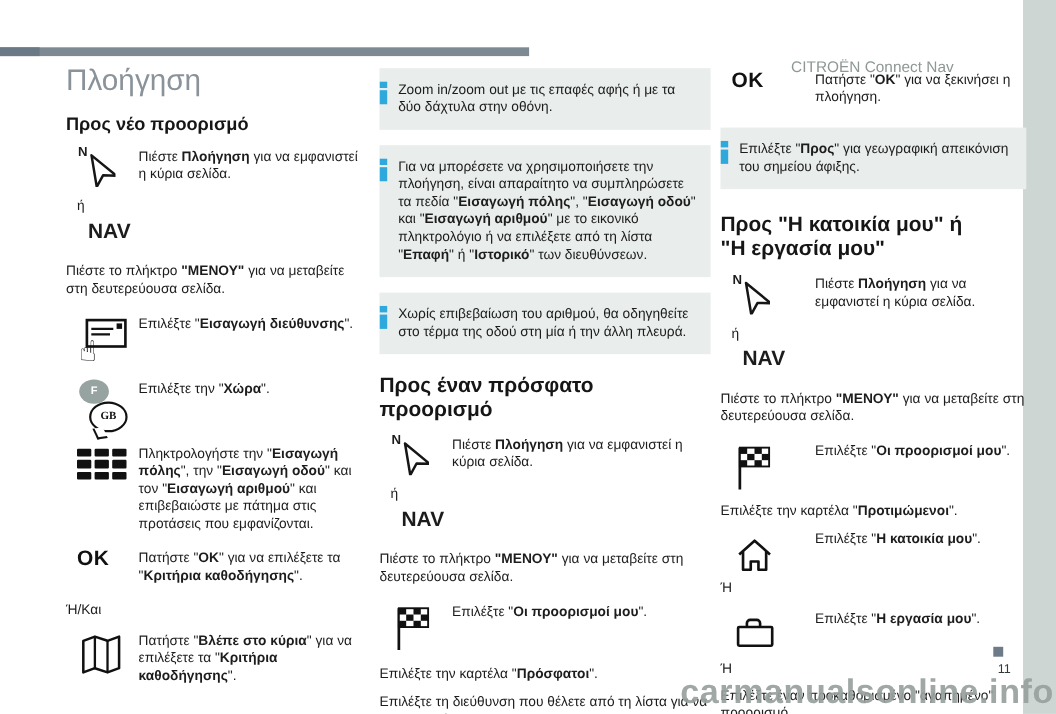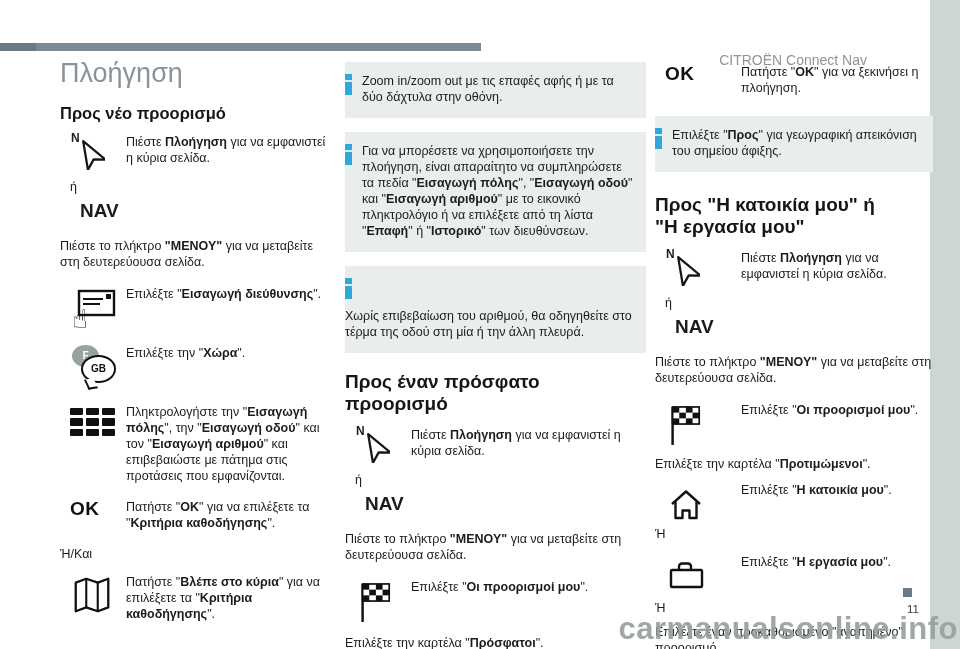--- a/index.html
+++ b/index.html
@@ -49,21 +49,21 @@
   .info-i{flex:none;margin-top:1px;}
 
   
   .kb{display:grid;grid-template-columns:repeat(3,13px);gap:3px;margin-top:4px;}
   .kb i{display:block;height:7.5px;background:#111;border-radius:1px;}
 
   
   .bubbles{position:relative;width:48px;height:44px;}
   .bub{position:absolute;border-radius:50%;display:flex;align-items:center;justify-content:center;font-weight:700;font-size:10px;}
   .bub-back{left:2px;top:0;width:27px;height:22px;background:#97a3a1;color:#ffffff;}
-  .bub-front{left:11px;top:10px;width:31px;height:24px;background:#ffffff;border:2.2px solid #111;color:#111;}
+  .bub-front{left:11px;top:20px;width:31px;height:24px;background:#ffffff;border:2.2px solid #111;color:#111;font-family:Liberation Serif, serif;}
   .bub-front::after{content:"";position:absolute;left:3px;bottom:-8px;width:8px;height:8px;background:#ffffff;border-left:2.2px solid #111;border-bottom:2.2px solid #111;transform:skewX(18deg) rotate(-8deg);}
 
   
   .corner-square{position:absolute;top:588px;right:48px;width:9px;height:9px;background:#6c7b87;}
   .page-num{position:absolute;top:603px;right:41px;font-size:11.5px;color:#33383b;}
   .watermark{position:absolute;right:2px;bottom:2px;font-size:31px;color:#98a19e;letter-spacing:.5px;opacity:.92;white-space:nowrap;font-weight:bold;}
   .b{font-weight:700;}
 </style>
 </head>
 <body>
@@ -168,21 +168,21 @@
     </div>
 
     <div class="info-box">
       <svg class="info-i" width="8" height="21" viewBox="0 0 8 21">
         <rect width="7" height="6" fill="#2fa9dc"></rect>
           <rect y="8" width="7" height="13" fill="#2fa9dc"></rect>
       </svg>
       <p><span>Για να μπορέσετε να χρησιμοποιήσετε την πλοήγηση, είναι απαραίτητο να συμπληρώσετε τα πεδία "</span><span class="b">Εισαγωγή πόλης</span><span>", "</span><span class="b">Εισαγωγή οδού</span><span>" και "</span><span class="b">Εισαγωγή αριθμού</span><span>" με το εικονικό πληκτρολόγιο ή να επιλέξετε από τη λίστα "</span><span class="b">Επαφή</span><span>" ή "</span><span class="b">Ιστορικό</span><span>" των διευθύνσεων.</span></p>
     </div>
 
-    <div class="info-box" style="margin-bottom:18px;flex-direction:column;">
+    <div class="info-box" style="margin-bottom:18px;">
       <svg class="info-i" width="8" height="21" viewBox="0 0 8 21">
         <rect width="7" height="6" fill="#2fa9dc"></rect>
           <rect y="8" width="7" height="13" fill="#2fa9dc"></rect>
       </svg>
       <p>Χωρίς επιβεβαίωση του αριθμού, θα οδηγηθείτε στο τέρμα της οδού στη μία ή την άλλη πλευρά.</p>
     </div>
 
     <h3 class="h-sec">Προς έναν πρόσφατο προορισμό</h3>
 
     <div class="step">

